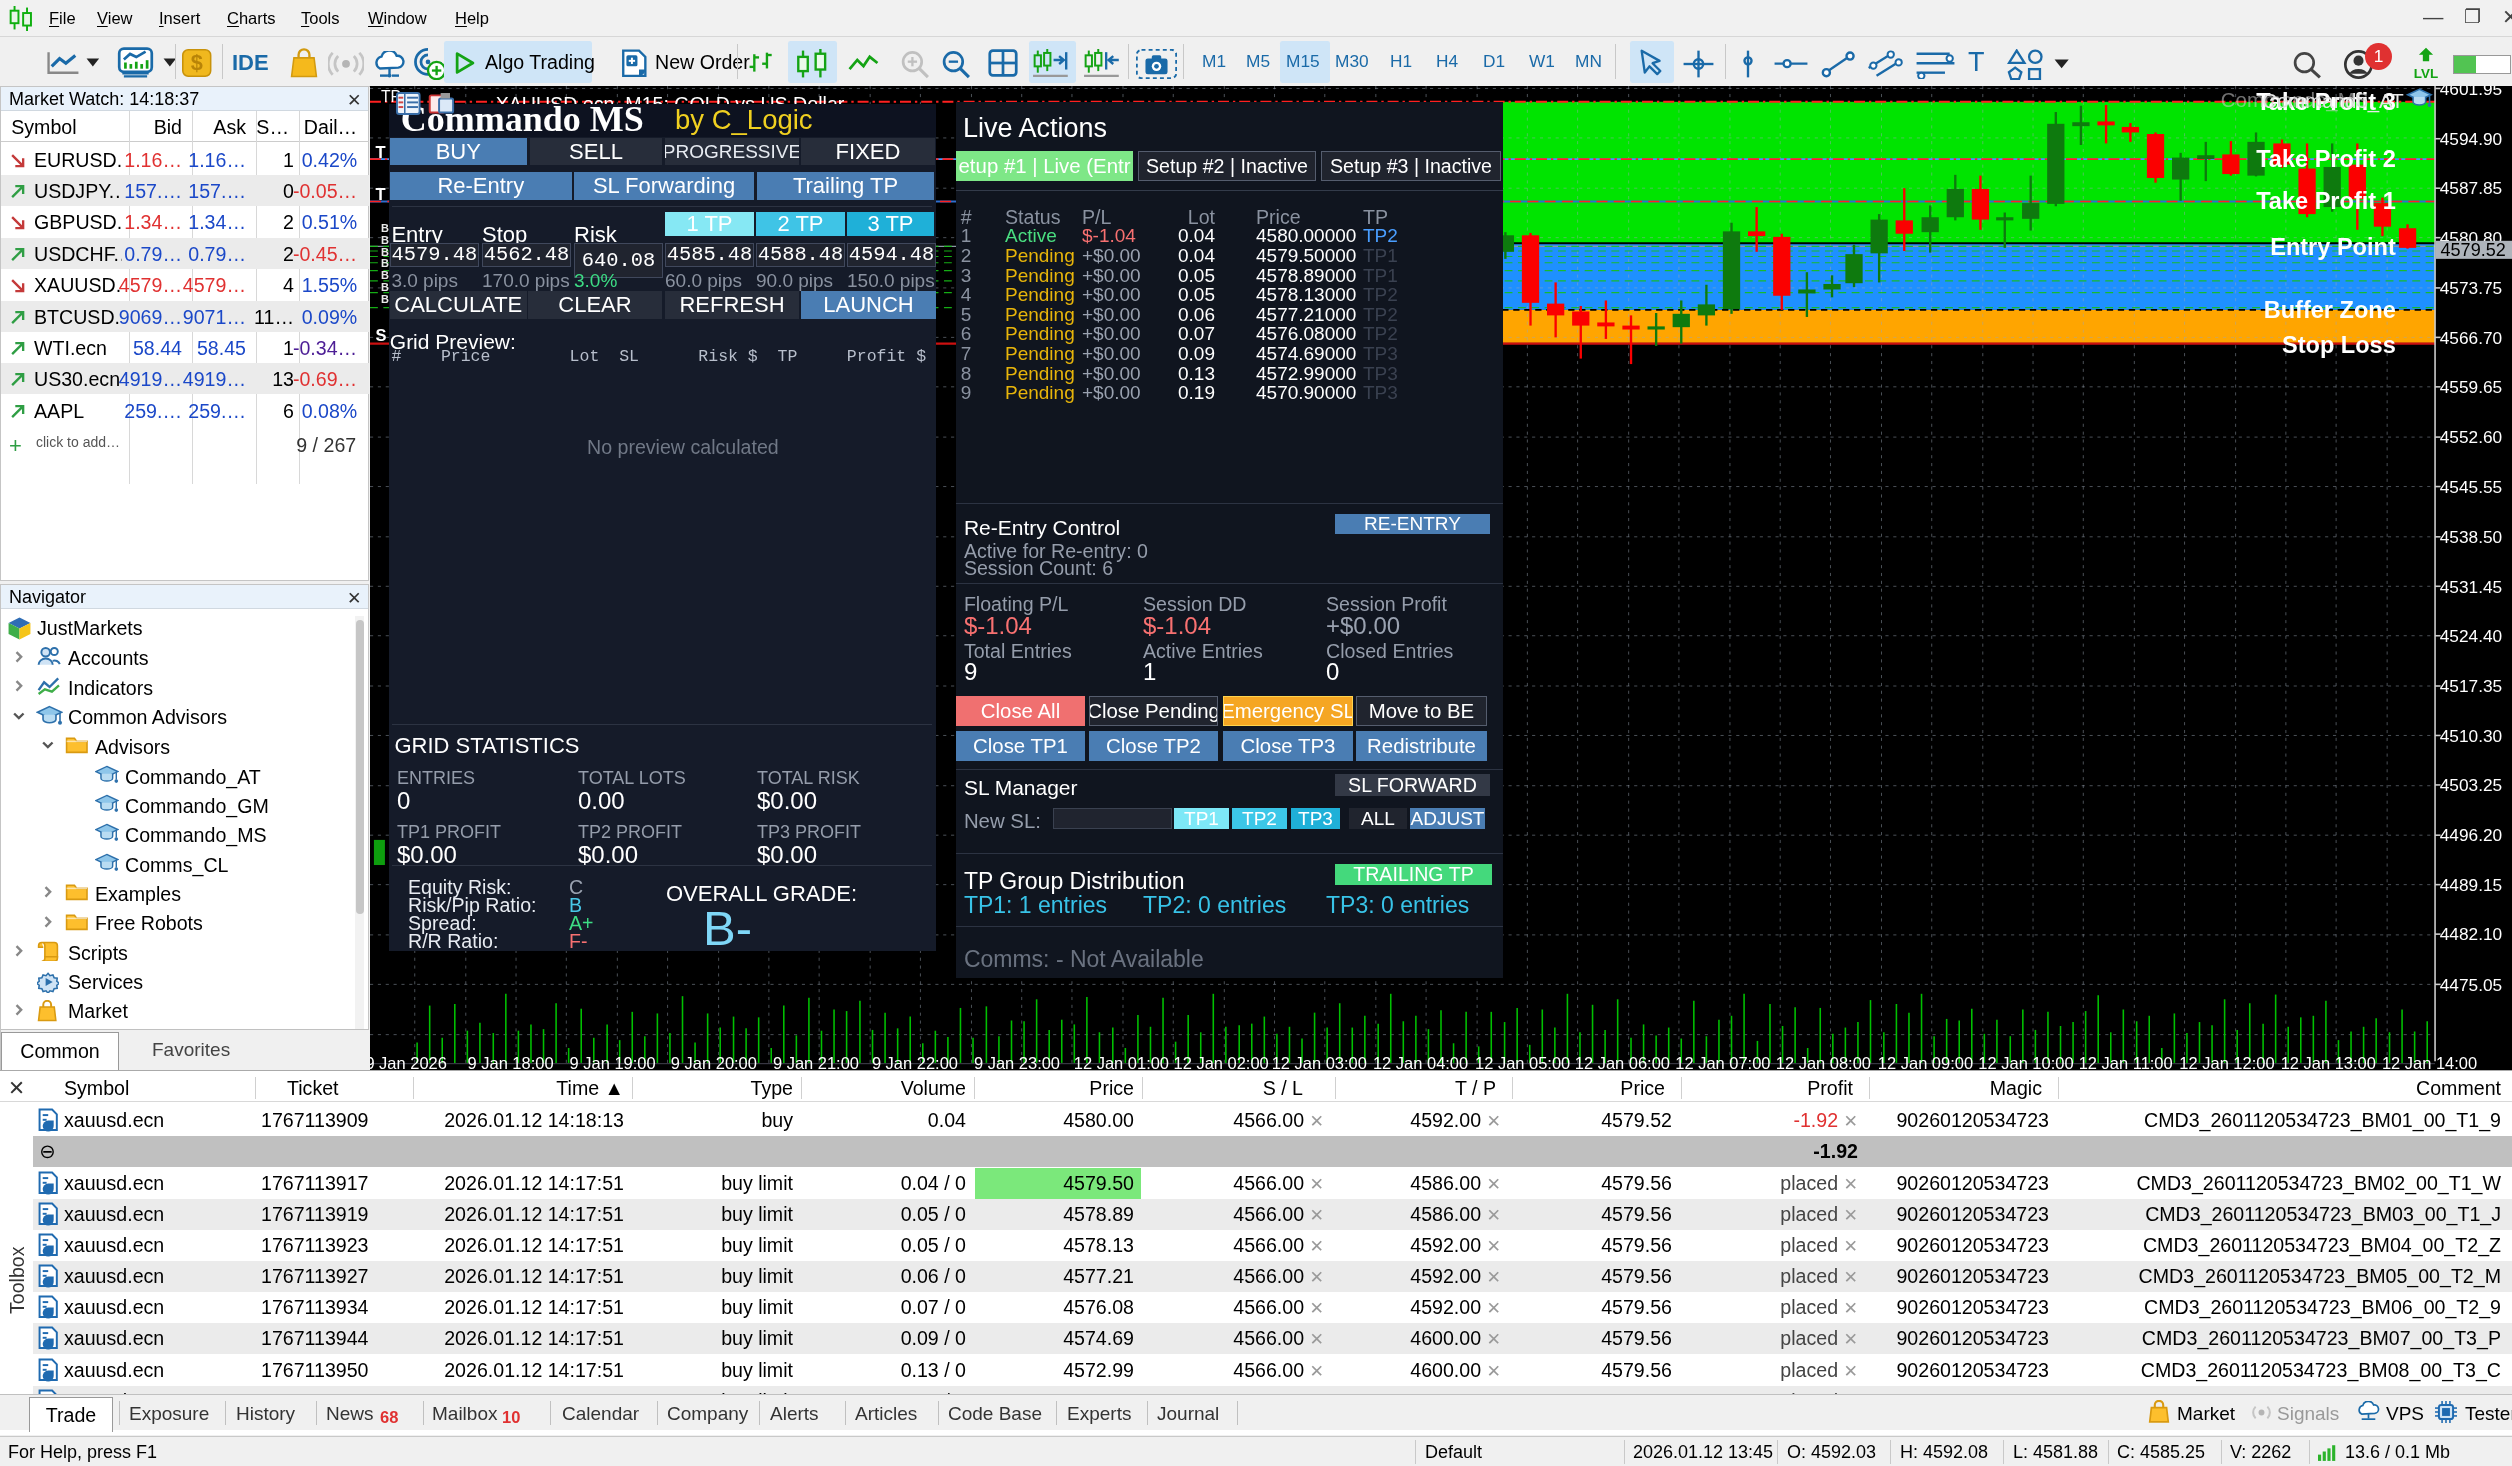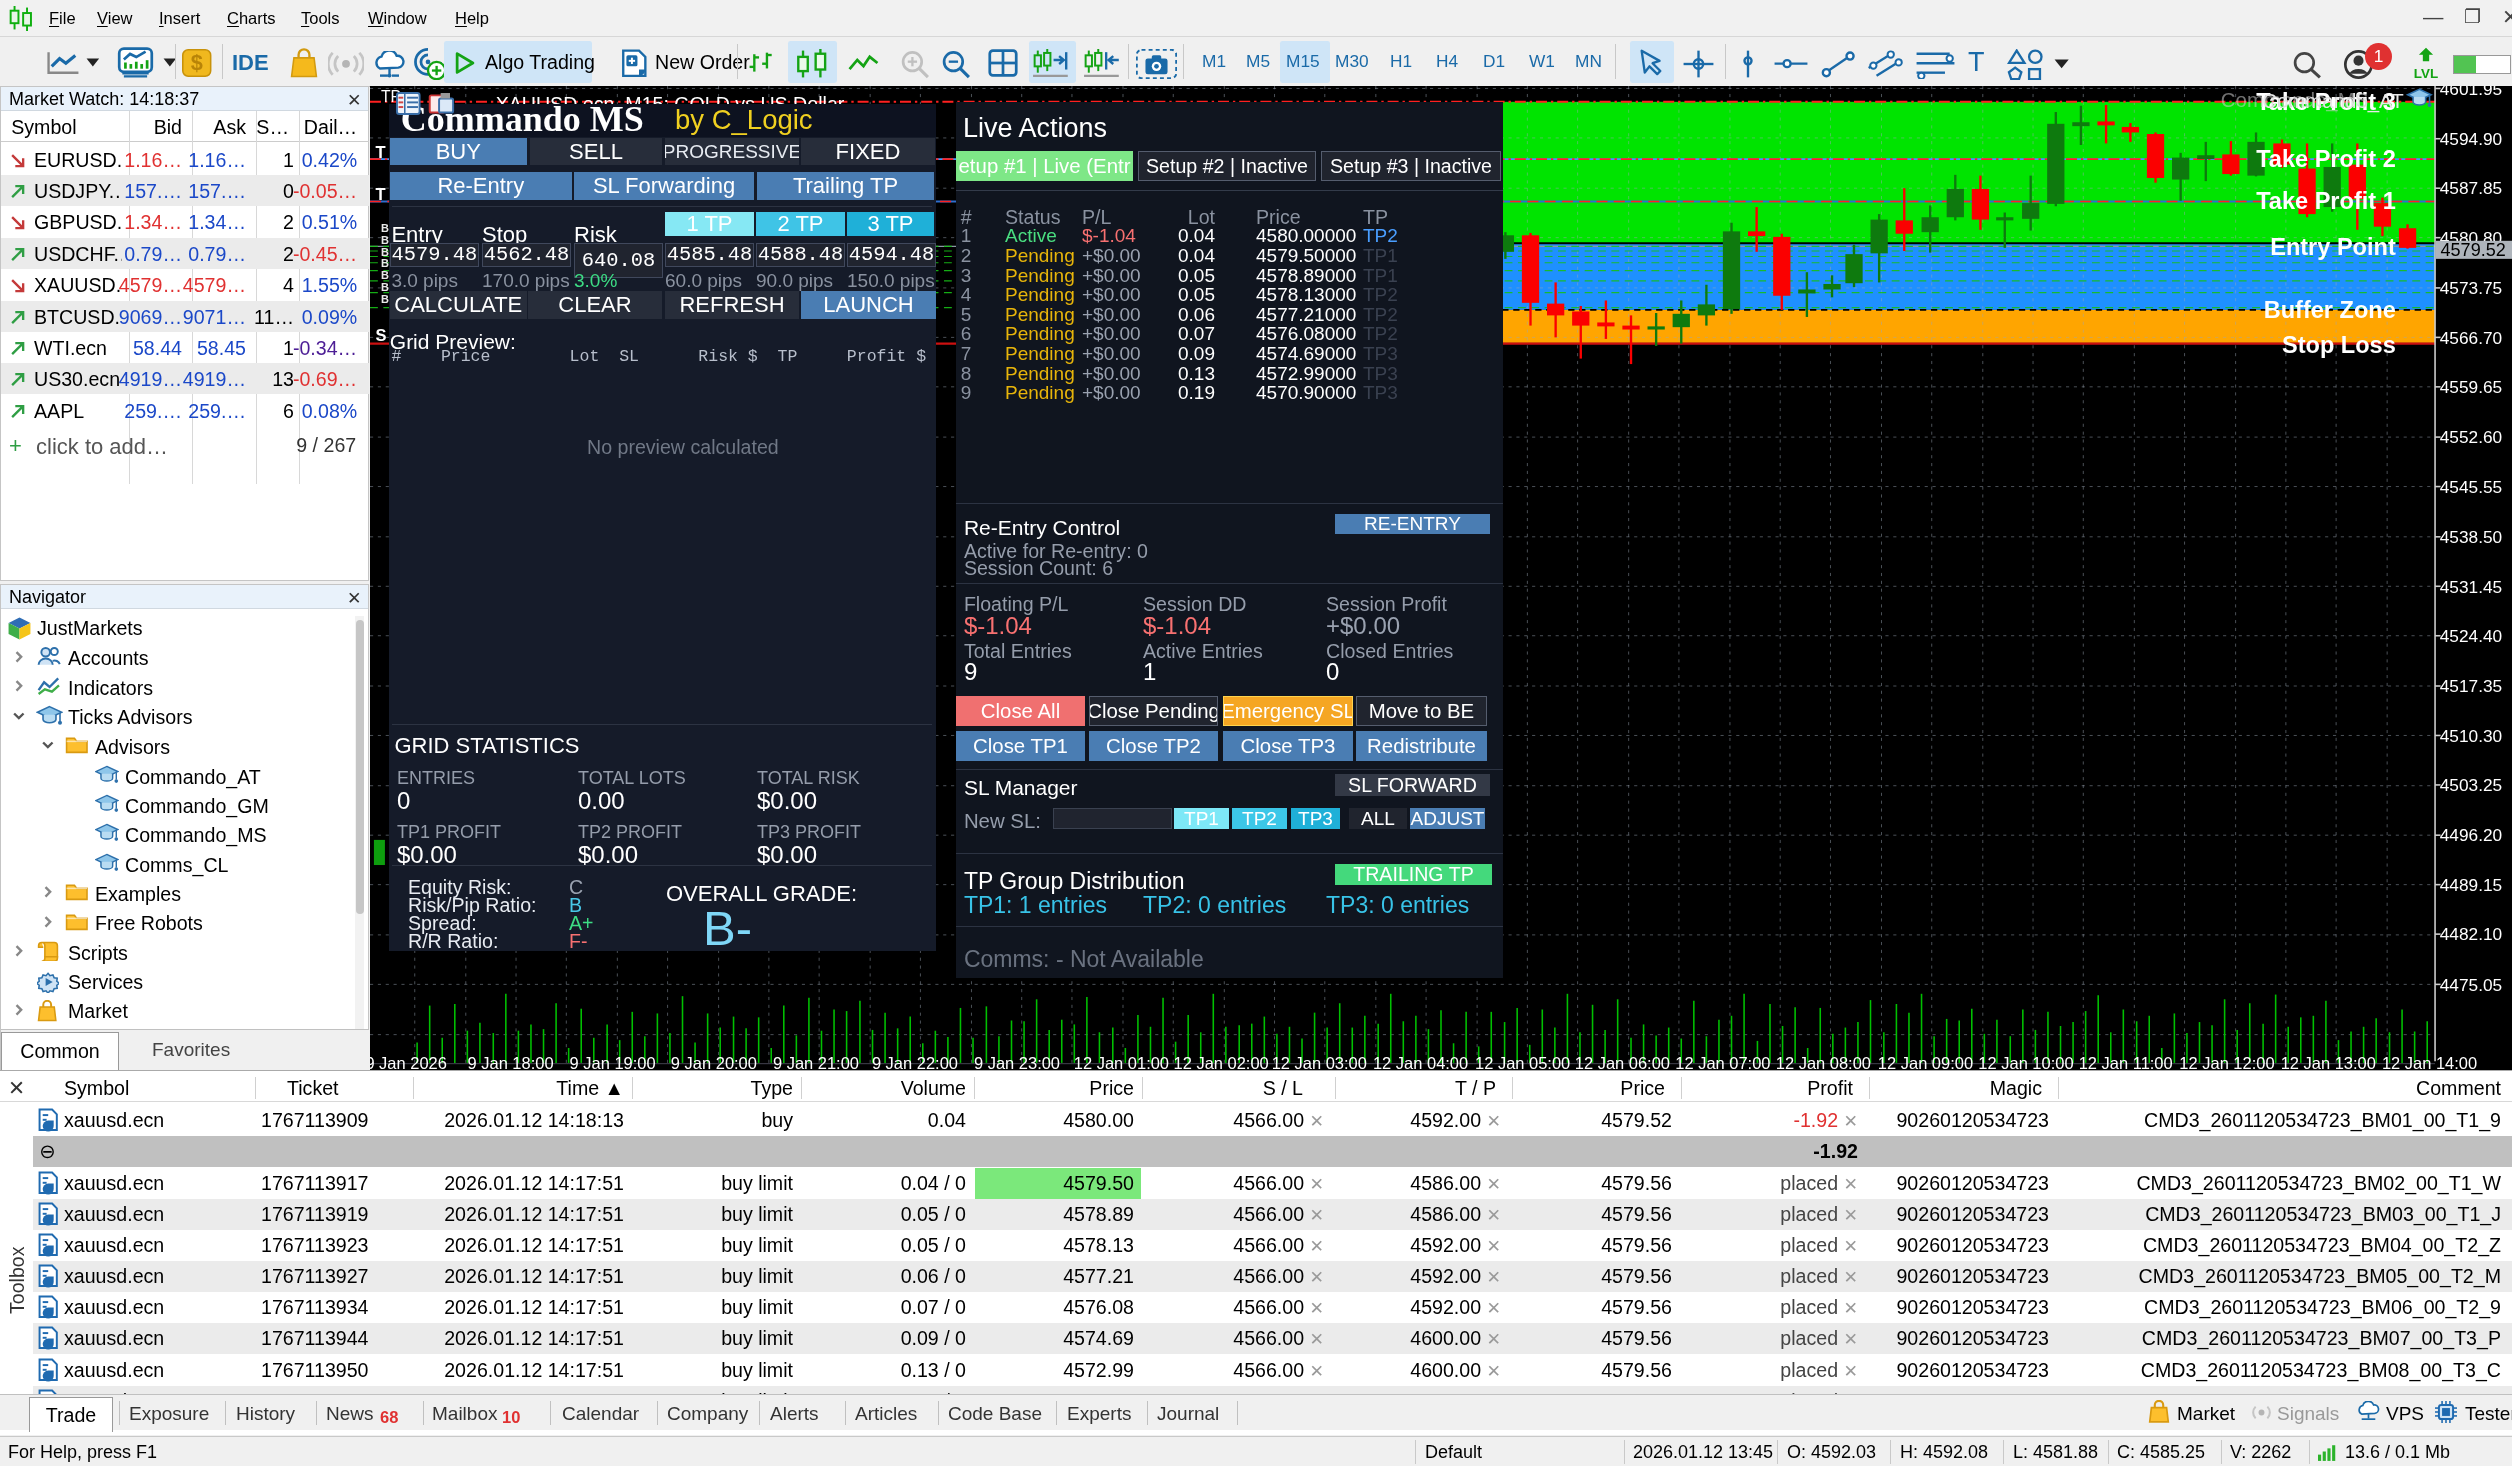--- a/index.html
+++ b/index.html
@@ -386,21 +386,21 @@
       <span class="mwc" style="left:7.9px;top:7px"><svg width="17.3" height="17.3" viewBox="0 0 22 22">
           <path d="M4 18 L18 4 M8 4 H18 V14" stroke="#2f9e44" stroke-width="3" fill="none"></path>
         </svg></span>
       <span class="mwc" style="left:33px;width:88px;overflow:hidden;white-space:nowrap;display:inline-block">AAPL</span>
       <span class="mwc" style="right:187px;color:#1b48c8">259.…</span>
       <span class="mwc" style="right:123px;color:#1b48c8">259.…</span>
       <span class="mwc" style="right:75px">6</span>
       <span class="mwc" style="right:11.8px;color:#1b48c8">0.08%</span>
     </div>
 <div class="abs" style="left:7.9px;top:346px;color:#2f9e44;font-size:22px">+</div>
-    <div class="abs" style="left:35px;top:347px;color:#555;font-size:22px">click to add…</div>
+    <div class="abs" style="left:35px;top:347px;color:#555;font-size:14px">click to add…</div>
     <div class="abs" style="right:11.8px;top:347px;color:#333;font-size:19.6px">9 / 267</div>
 </div>
 <div class="panel" style="left:0;top:584px;width:369px;height:486px">
 <div class="ptitle">Navigator</div>
 <div class="pclose" style="left:346px">✕</div>
 <span class="abs" style="left:5.5px;top:31px"><svg width="25" height="25" viewBox="0 0 32 32">
         <polygon points="16,2 30,9 16,16 2,9" fill="#2f6db5"></polygon>
         <polygon points="2,9 16,16 16,30 2,23" fill="#3fae49"></polygon>
         <polygon points="30,9 16,16 16,30 30,23" fill="#f5c518"></polygon>
       </svg></span>
@@ -425,21 +425,21 @@
 <div class="nitem" style="left:67px;top:92px">Indicators</div>
 <svg class="abs" style="left:10.2px;top:123px" width="15.7" height="15.7" viewBox="0 0 20 20">
       <path d="M4 7 l6 6 6-6" stroke="#555" stroke-width="3" fill="none"></path>
     </svg>
 <span class="abs" style="left:35px;top:120px"><svg width="27" height="21" viewBox="0 0 32 26">
         <polygon points="16,2 31,9 16,16 1,9" fill="#8ec6ea" stroke="#2d70ab" stroke-width="2"></polygon>
         <path d="M8 12 v6 a8 4 0 0 0 16 0 v-6" fill="#b9dcf2" stroke="#2d70ab" stroke-width="2"></path>
         <line x1="29" y1="10" x2="29" y2="20" stroke="#2d70ab" stroke-width="2"></line>
         <circle cx="29" cy="22" r="2.5" fill="#2d70ab"></circle>
       </svg></span>
-<div class="nitem" style="left:67px;top:121px">Ticks Advisors</div>
+<div class="nitem" style="left:67px;top:121px">Common Advisors</div>
 <svg class="abs" style="left:39px;top:152px" width="15.7" height="15.7" viewBox="0 0 20 20">
       <path d="M4 7 l6 6 6-6" stroke="#555" stroke-width="3" fill="none"></path>
     </svg>
 <span class="abs" style="left:64px;top:150px"><svg width="23.6" height="19" viewBox="0 0 30 24">
         <path d="M2 4 h10 l3 4 h13 v14 h-26 z" fill="#fdbf2d" stroke="#d99a11" stroke-width="2"></path>
         <path d="M2 8 h26" stroke="#fff" stroke-width="2" opacity="0.6"></path>
       </svg></span>
 <div class="nitem" style="left:94px;top:151px">Advisors</div>
 <span class="abs" style="left:94px;top:180px"><svg width="23.6" height="19" viewBox="0 0 32 26">
         <polygon points="16,2 31,9 16,16 1,9" fill="#8ec6ea" stroke="#2d70ab" stroke-width="2"></polygon>

